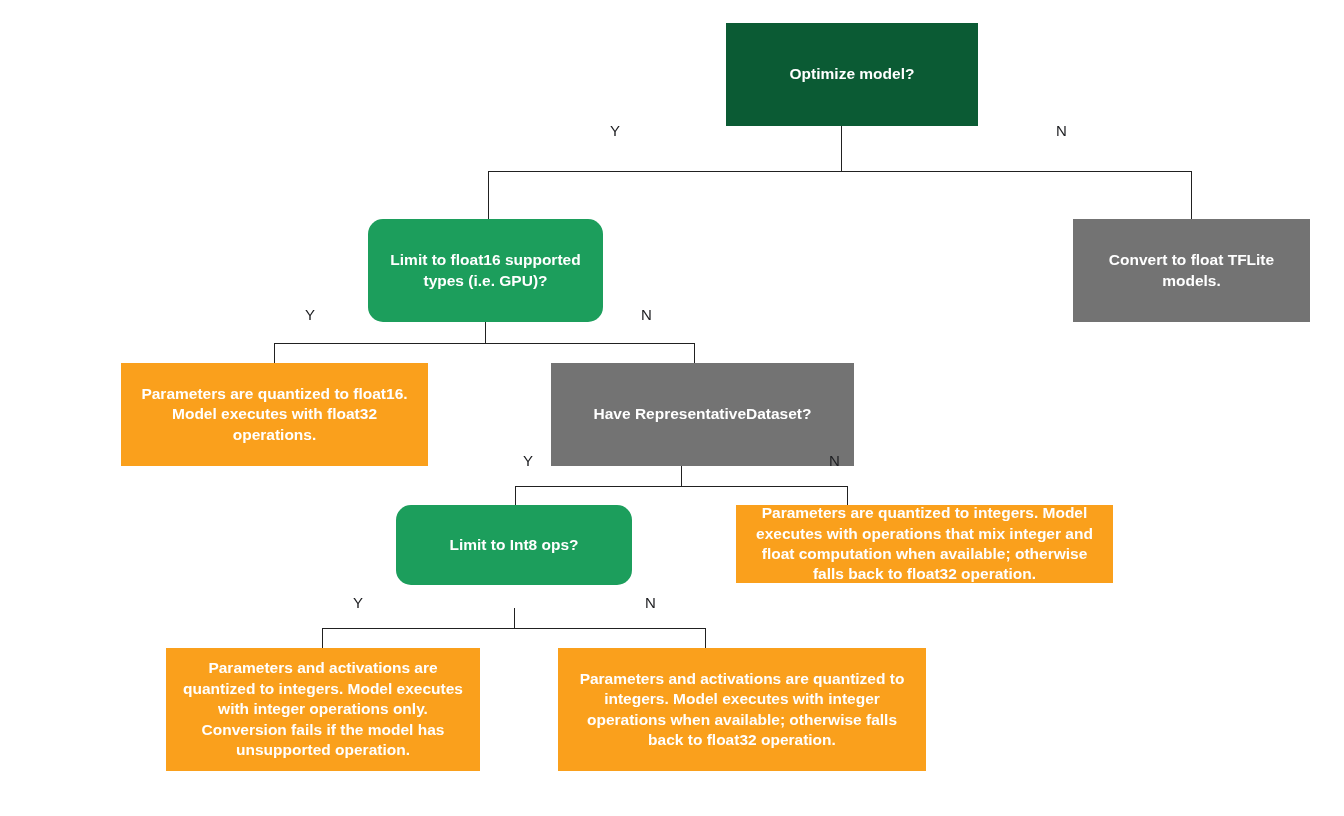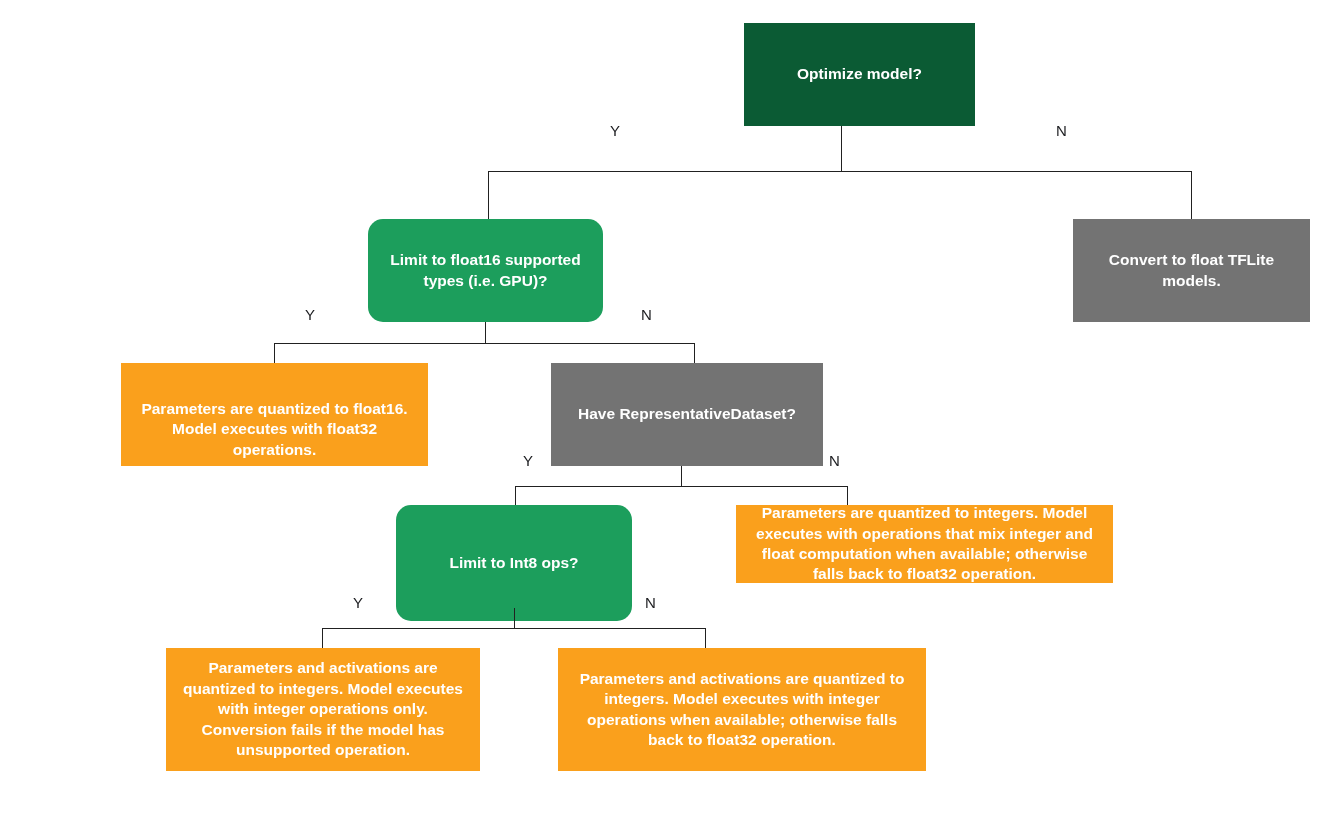--- a/index.html
+++ b/index.html
@@ -43,41 +43,41 @@
     color: #202124;
     font-size: 15px;
     font-weight: normal;
   }
 </style>
 </head>
 <body>
 
 <div id="canvas">
 
-  <div class="node green-dark" style="left:744px; top:23px; width:231px; height:103px;">
+  <div class="node green-dark" style="left:726px; top:23px; width:252px; height:103px;">
     <span>Optimize model?</span>
   </div>
 
   <div class="node green-light" style="left:368px; top:219px; width:235px; height:103px;">
     <span>Limit to float16 supported types (i.e. GPU)?</span>
   </div>
 
   <div class="node green-mid" style="left:1073px; top:219px; width:237px; height:103px;">
     <span>Convert to float TFLite models.</span>
   </div>
 
-  <div class="node orange" style="left:121px; top:363px; width:307px; height:103px;align-items:flex-end;">
+  <div class="node orange" style="left:121px; top:363px; width:307px; height:103px;">
     <span>Parameters are quantized to float16. Model executes with float32 operations.</span>
   </div>
 
-  <div class="node green-mid" style="left:551px; top:363px; width:272px; height:103px;">
+  <div class="node green-mid" style="left:551px; top:363px; width:303px; height:103px;">
     <span>Have RepresentativeDataset?</span>
   </div>
 
-  <div class="node green-light" style="left:396px; top:505px; width:236px; height:116px;">
+  <div class="node green-light" style="left:396px; top:505px; width:236px; height:80px;">
     <span>Limit to Int8 ops?</span>
   </div>
 
   <div class="node orange" style="left:736px; top:505px; width:377px; height:78px;">
     <span>Parameters are quantized to integers. Model executes with operations that mix integer and float computation when available; otherwise falls back to float32 operation.</span>
   </div>
 
   <div class="node orange" style="left:166px; top:648px; width:314px; height:123px;">
     <span>Parameters and activations are quantized to integers. Model executes with integer operations only. Conversion fails if the model has unsupported operation.</span>
   </div>

